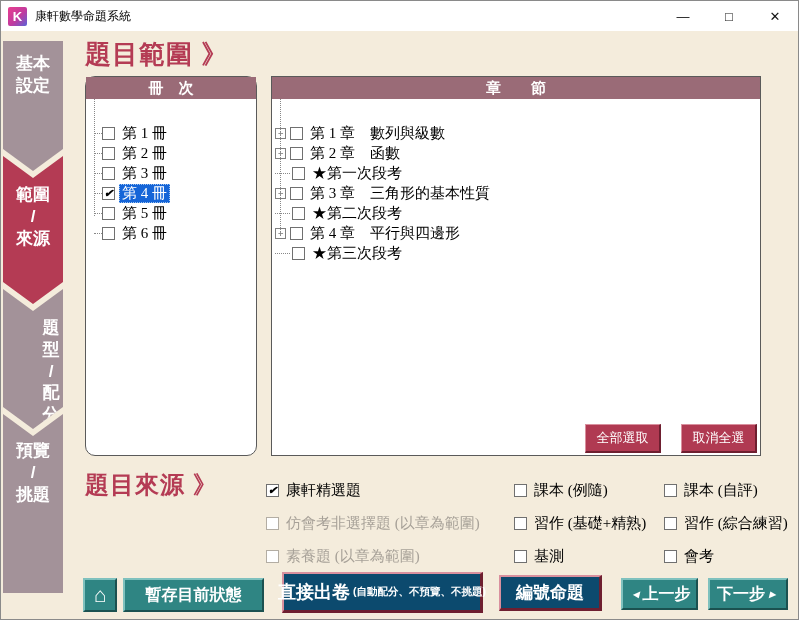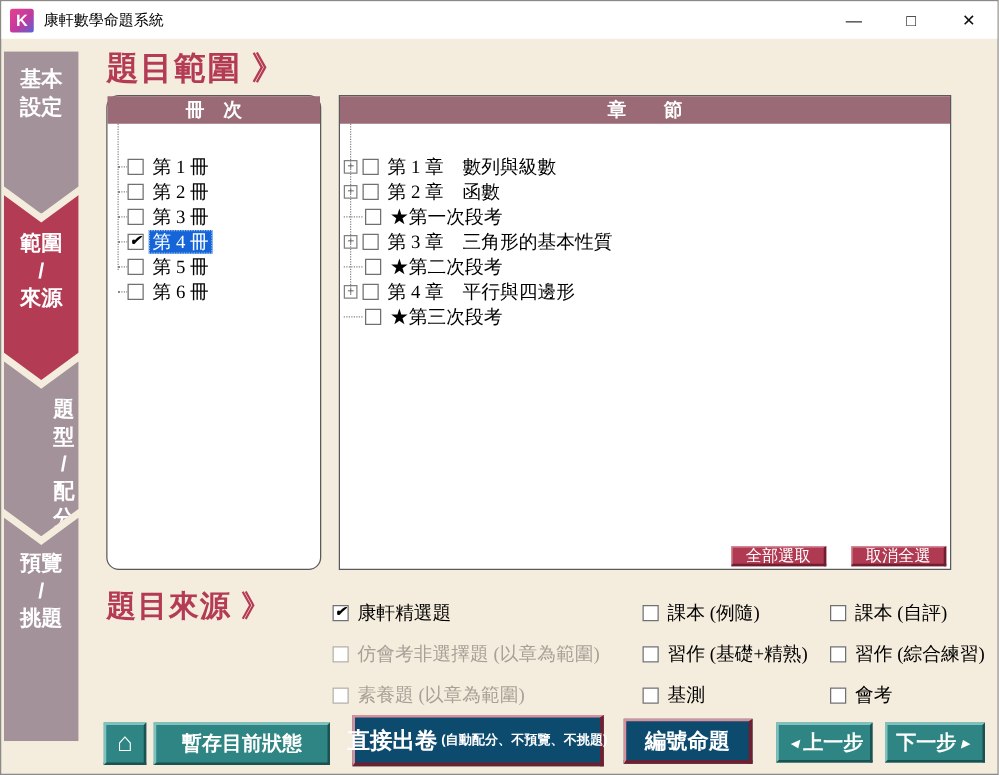--- a/index.html
+++ b/index.html
@@ -46,21 +46,21 @@
         display:flex; align-items:center; justify-content:center; font-size:11px; font-weight:bold; color:#000; line-height:1; }
   .vlabel { font-size:15px; color:#000; padding:0 3px; white-space:nowrap; }
   .vlabel.sel { background:#1565d8; color:#fff; outline:1px dotted #9cc2f0; outline-offset:-1px; }
   
   .crow { display:flex; align-items:center; height:20px; padding-left:3px; }
   .expander { width:11px; height:11px; border:1px solid #808080; background:#fff; color:#333; font-size:10px; line-height:9px;
               display:flex; align-items:center; justify-content:center; margin-right:4px; flex:none; }
   .exp-gap { width:15px; height:0; border-top:1px dotted #888; margin-right:2px; flex:none; }
   .clabel { font-size:15px; color:#000; margin-left:3px; white-space:nowrap; }
   
-  .btn-red-sm { position:absolute; bottom:2px; width:76px; height:16px; background:#b03a52; color:#fff; font-size:13px;
+  .btn-red-sm { position:absolute; bottom:2px; width:76px; height:29px; background:#b03a52; color:#fff; font-size:13px;
                 font-family:Liberation Sans, sans-serif;
                 border-top:1px solid #d9909e; border-left:1px solid #d9909e; border-bottom:2px solid #6e1f30; border-right:2px solid #6e1f30;
                 display:flex; align-items:center; justify-content:center; cursor:pointer; }
   #select-all { right:99px; } #deselect-all { right:3px; }
   
   .src-col { position:absolute; top:479px; }
   #src-col1 { left:265px; } #src-col2 { left:513px; } #src-col3 { left:663px; }
   .srow { display:flex; align-items:center; height:20px; margin-bottom:13px; font-size:15px; color:#000; white-space:nowrap; }
   .srow .cb { margin-right:7px; }
   .srow.disabled { color:#a7a198; }

